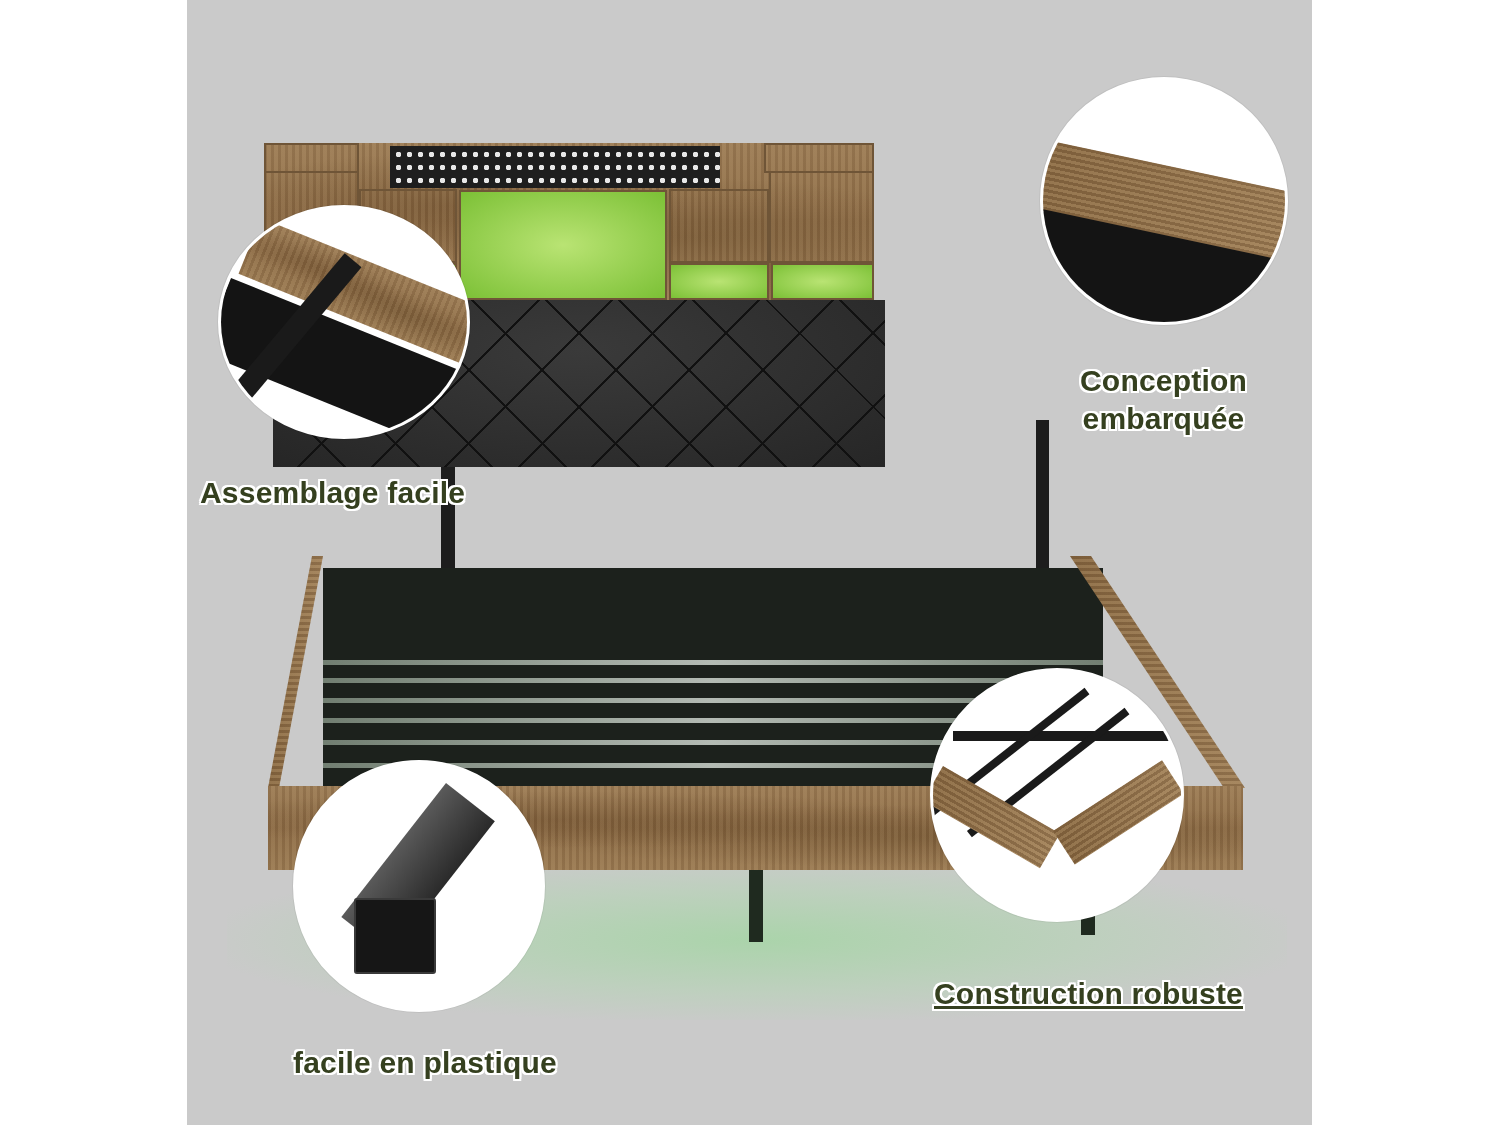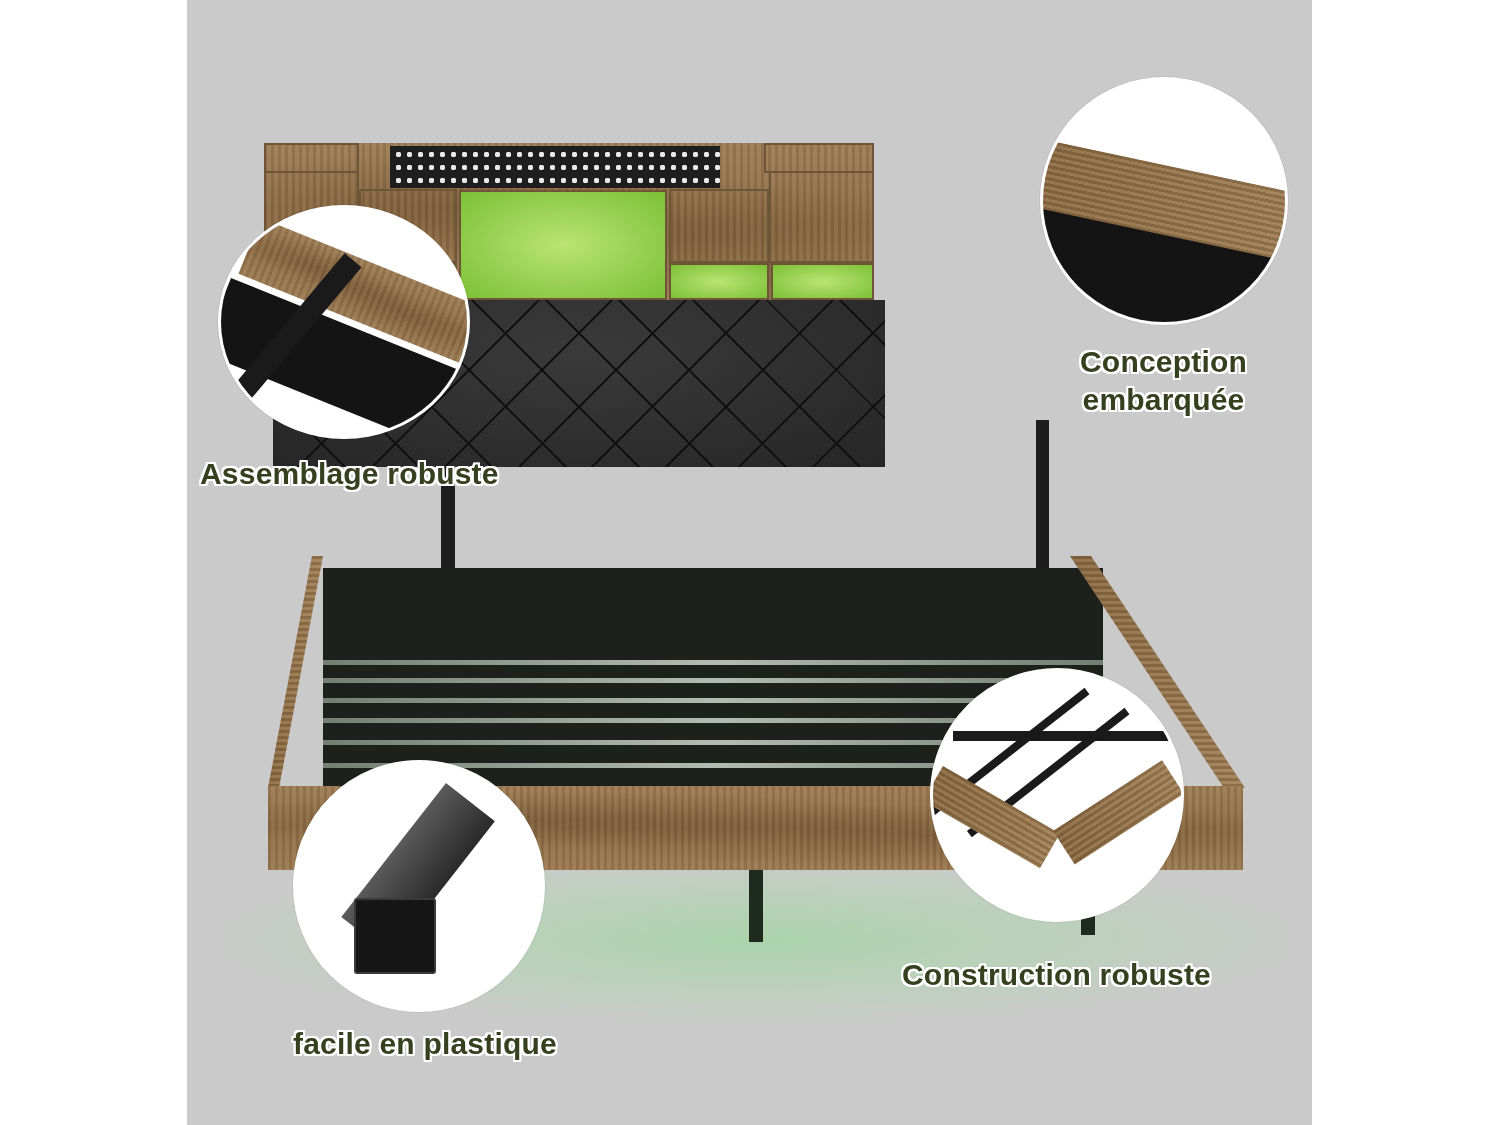--- a/index.html
+++ b/index.html
@@ -37,21 +37,21 @@
   .rail-front { position:absolute; left:268px; top:786px; width:975px; height:84px; }
   .rail-left { position:absolute; left:268px; top:556px; width:55px; height:232px; clip-path:polygon(80% 0,100% 0,20% 100%,0 100%); }
   .rail-right { position:absolute; left:1070px; top:556px; width:175px; height:232px; clip-path:polygon(0 0,12% 0,100% 100%,88% 100%); }
   .leg { position:absolute; width:14px; background:#1f2a1f; }
   
   .circle { position:absolute; border-radius:50%; background:#ffffff; border:3px solid #ffffff;
             box-shadow:0 0 0 1px rgba(0,0,0,0.05); overflow:hidden; }
   .label { position:absolute; font-weight:bold; color:#35401f; font-size:30px; line-height:1.25;
            text-shadow: 2px 0 0 #fff, -2px 0 0 #fff, 0 2px 0 #fff, 0 -2px 0 #fff,
                         2px 2px 0 #fff, -2px -2px 0 #fff, 2px -2px 0 #fff, -2px 2px 0 #fff;
-           white-space:nowrap; letter-spacing:0.2px; }
+           white-space:nowrap; letter-spacing:0.2px;margin-top:19px; }
   .center { text-align:center; }
 </style>
 </head>
 <body>
 
 <div class="panel">
   <div class="glow"></div>
 </div>
 
 <div class="post" style="left:441px;top:143px;width:14px;height:425px;"></div>
@@ -87,37 +87,37 @@
 <div class="rail-right woodside"></div>
 <div class="rail-front wood"></div>
 <div class="leg" style="left:749px;top:870px;height:72px;"></div>
 <div class="leg" style="left:1081px;top:905px;height:30px;"></div>
 
 <div class="circle" style="left:218px;top:205px;width:246px;height:228px;">
   <div class="wood" style="position:absolute;left:40px;top:10px;width:240px;height:60px;transform:rotate(22deg);transform-origin:left top;"></div>
   <div style="position:absolute;left:10px;top:70px;width:260px;height:80px;background:#141414;transform:rotate(22deg);transform-origin:left top;"></div>
   <div style="position:absolute;left:60px;top:30px;width:22px;height:190px;background:#1a1a1a;transform:rotate(40deg);"></div>
 </div>
-<div class="label" style="left:200px;top:455px;">Assemblage robuste</div>
+<div class="label" style="left:200px;top:455px;">Assemblage facile</div>
 
 <div class="circle" style="left:1040px;top:77px;width:242px;height:242px;">
   <div class="woodside" style="position:absolute;left:-20px;top:55px;width:300px;height:70px;transform:rotate(12deg);transform-origin:left top;"></div>
   <div style="position:absolute;left:-20px;top:125px;width:300px;height:140px;background:#141414;transform:rotate(12deg);transform-origin:left top;"></div>
 </div>
 <div class="label center" style="left:1080px;top:343px;">
   <div>Conception</div>
   <div>embarquée</div>
 </div>
 
 <div class="circle" style="left:930px;top:668px;width:248px;height:248px;">
   <div style="position:absolute;left:20px;top:60px;width:230px;height:10px;background:#1a1a1a;"></div>
   <div style="position:absolute;left:30px;top:20px;width:8px;height:200px;background:#1a1a1a;transform:rotate(52deg);transform-origin:top;left:150px;"></div>
   <div style="position:absolute;left:190px;top:40px;width:8px;height:200px;background:#1a1a1a;transform:rotate(52deg);transform-origin:top;"></div>
   <div class="woodside" style="position:absolute;left:10px;top:95px;width:135px;height:40px;transform:rotate(30deg);transform-origin:left top;"></div>
   <div class="woodside" style="position:absolute;left:120px;top:160px;width:130px;height:40px;transform:rotate(-33deg);transform-origin:left top;"></div>
 </div>
-<div class="label" style="left:902px;top:956px;">Construction robuste</div>
+<div class="label" style="left:934px;top:956px;text-decoration:underline;">Construction robuste</div>
 
 <div class="circle" style="left:293px;top:760px;width:246px;height:246px;">
   <div style="position:absolute;left:90px;top:20px;width:62px;height:170px;background:linear-gradient(90deg,#5a5a5a,#2a2a2a);transform:rotate(38deg);transform-origin:top left;left:150px;"></div>
   <div style="position:absolute;left:58px;top:135px;width:78px;height:72px;background:#161616;border:2px solid #3a3a3a;border-radius:3px;"></div>
 </div>
 <div class="label" style="left:293px;top:1025px;">facile en plastique</div>
 
 </body></html>

